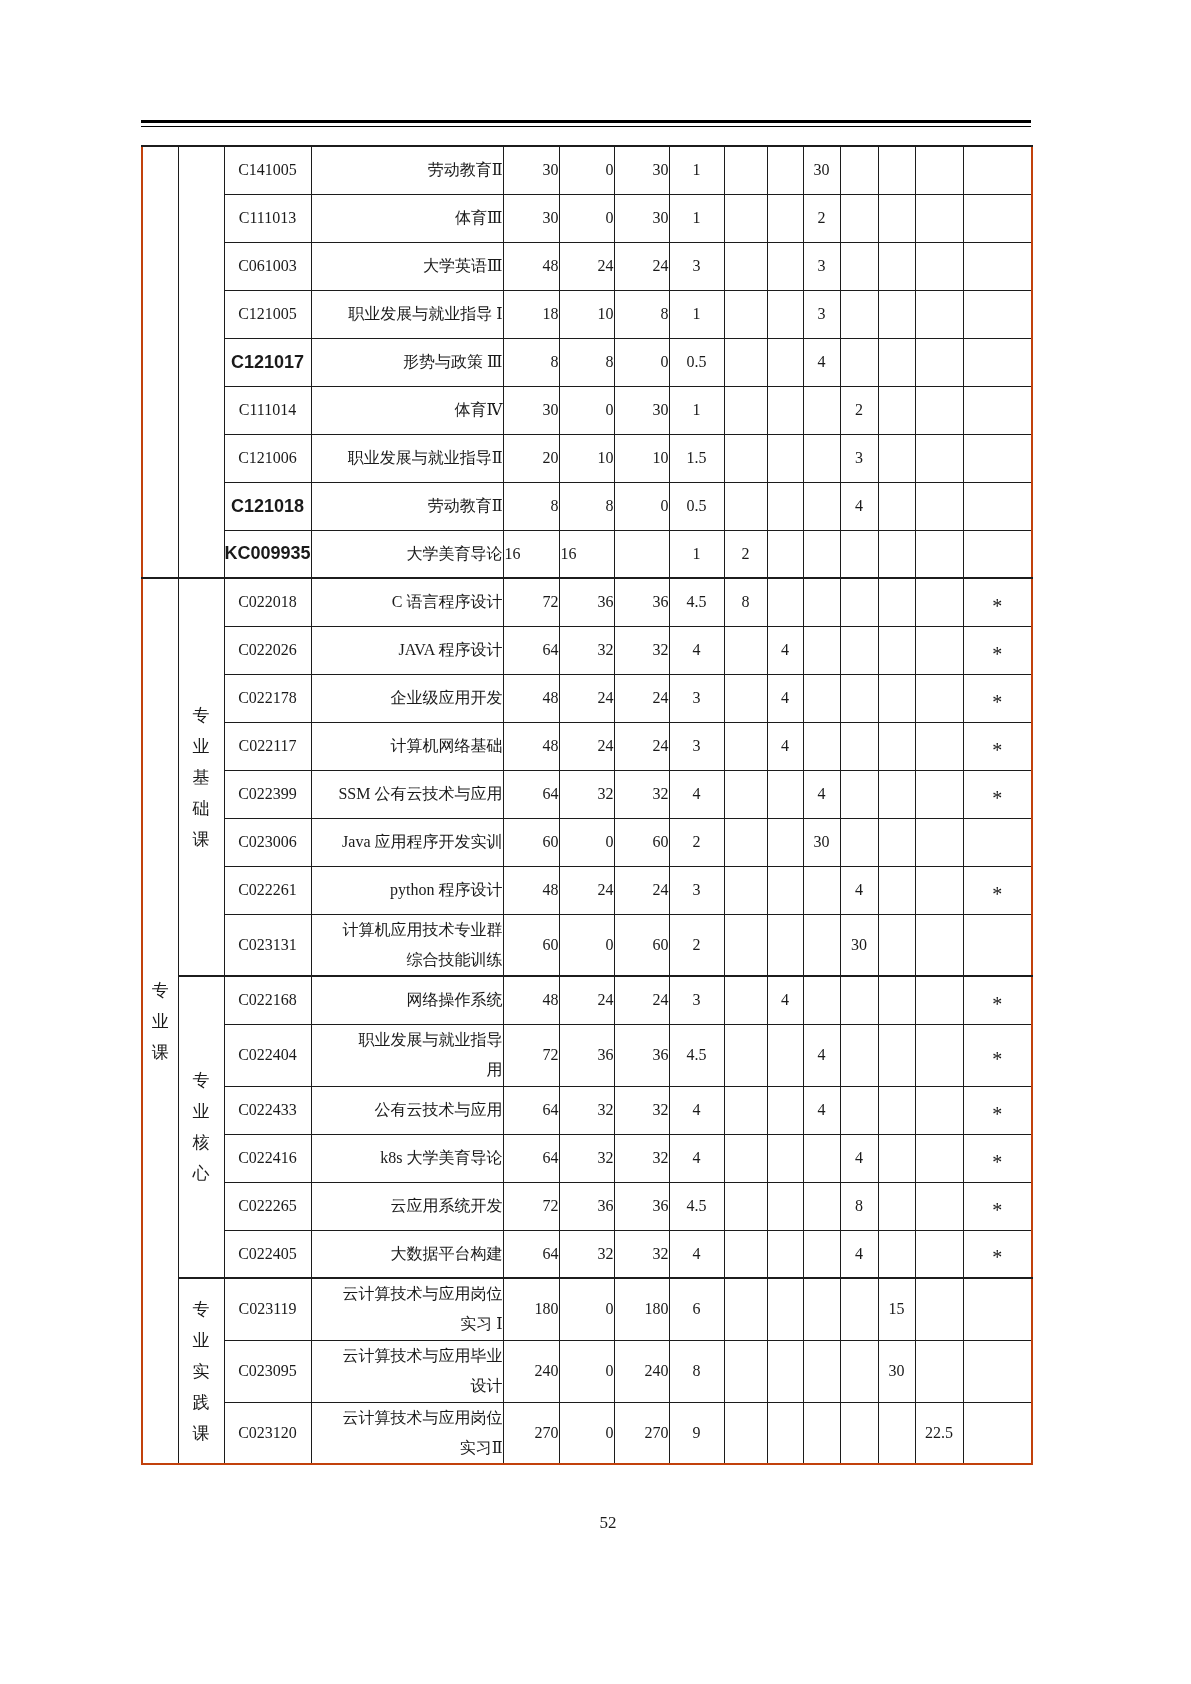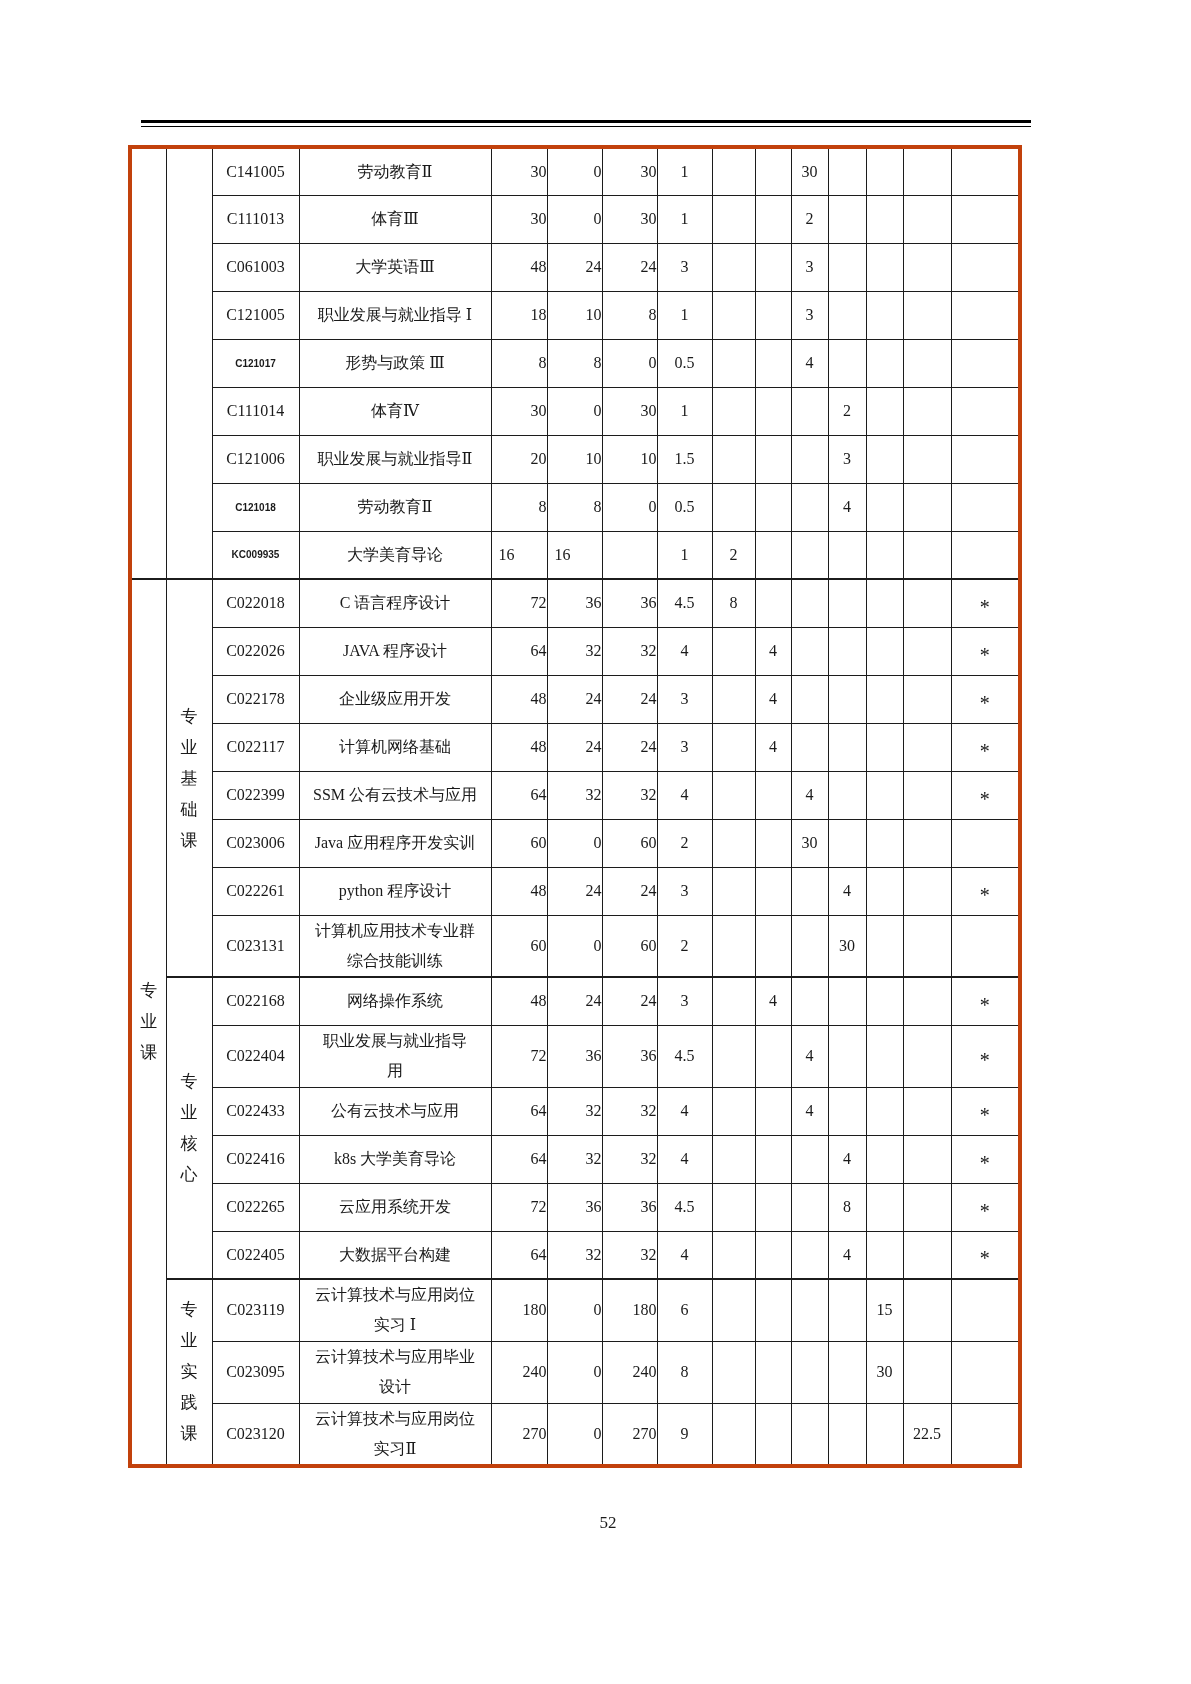--- a/index.html
+++ b/index.html
@@ -6,39 +6,39 @@
   .page {
     position:relative; width:1191px; height:1684px; background:#ffffff;
     margin:0 auto; overflow:hidden;
     font-family:"Liberation Serif","DejaVu Serif",serif; color:#1a1a1a;
   }
   .header-rule {
     position:absolute; left:141px; top:120px; width:890px; height:3px;
     border-top:3px solid #000; border-bottom:1px solid #000;
   }
   table.curriculum {
-    position:absolute; left:128px; top:145px; width:890px;
+    position:absolute; left:141px; top:145px; width:890px;
     border-collapse:collapse; table-layout:fixed;
-    border:4px solid #c2410c;
+    border:2px solid #c2410c;
   }
   table.curriculum td {
     border:1px solid #1c1c1c; padding:0; font-size:16px;
     vertical-align:middle; overflow:hidden; white-space:nowrap;
   }
   tr.crow { height:48px; }
   tr.crow.two-line { height:62px; }
   tr.boundary td { border-top-width:2px; }
   td.cell-code { text-align:center; font-size:15px; }
   td.cell-code.sans {
     font-family:"Liberation Sans","DejaVu Sans",sans-serif;
-    font-weight:600; font-size:10px; letter-spacing:0;
-  }
-  td.cell-name { text-align:center; padding:0 4px 0 12px; line-height:30px; }
+    font-weight:600; font-size:18px; letter-spacing:0;
+  }
+  td.cell-name { text-align:right; padding:0 4px 0 12px; line-height:30px; }
   td.cell-hours { text-align:right; padding-right:10px; }
-  td.cell-hours.left-align { text-align:left; padding-left:7px; }
+  td.cell-hours.left-align { text-align:left; padding-left:1px; }
   td.cell-center { text-align:center; }
   td.cell-sem6 { text-align:center; font-size:13px;margin-top:25px; }
   td.cell-star { text-align:center; }
   td.cell-star span { position:relative; top:4px; font-size:20px; }
   td.vcell { vertical-align:middle; }
   .vstack {
     display:flex; flex-direction:column; align-items:center; justify-content:center;
     gap:14px; font-size:17px; line-height:17px; width:100%;
   }
   .page-number {

